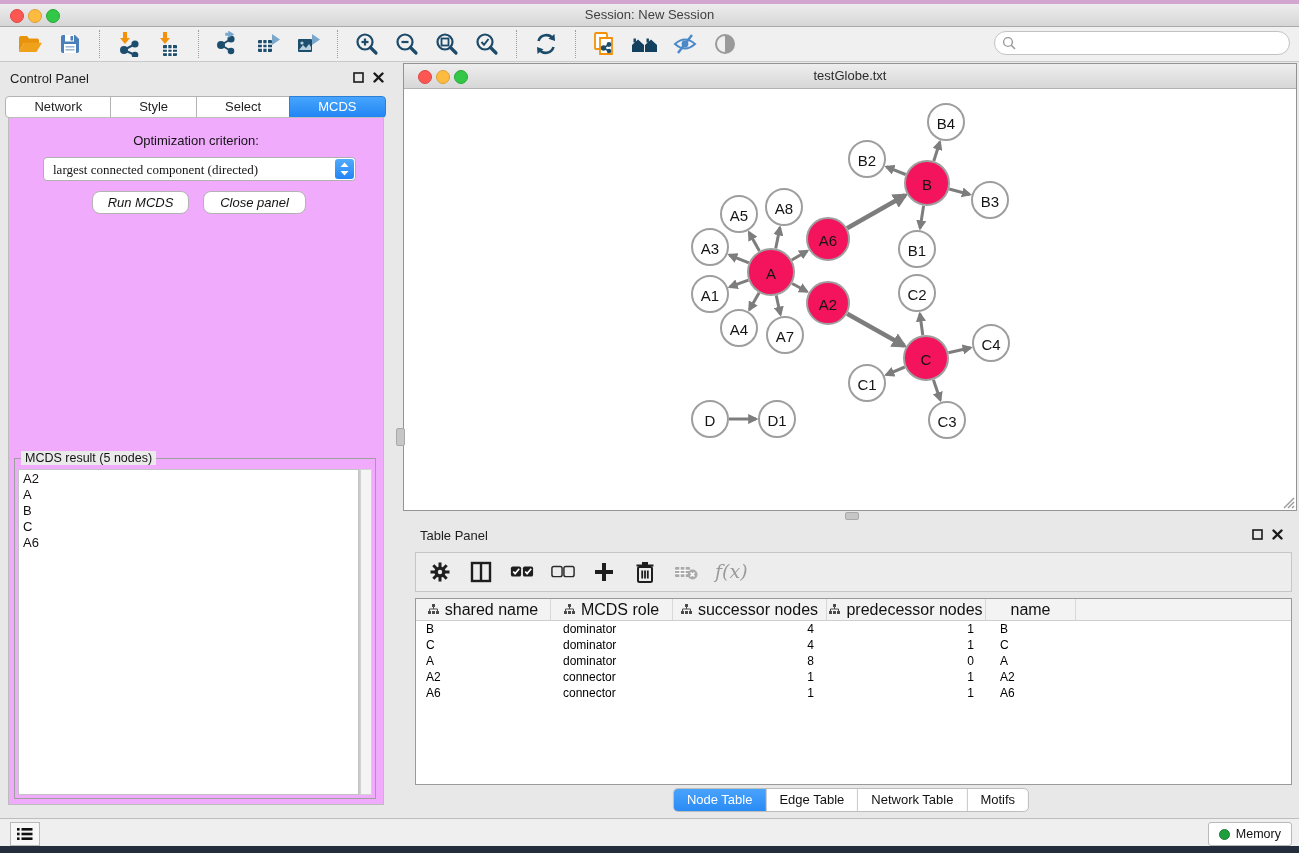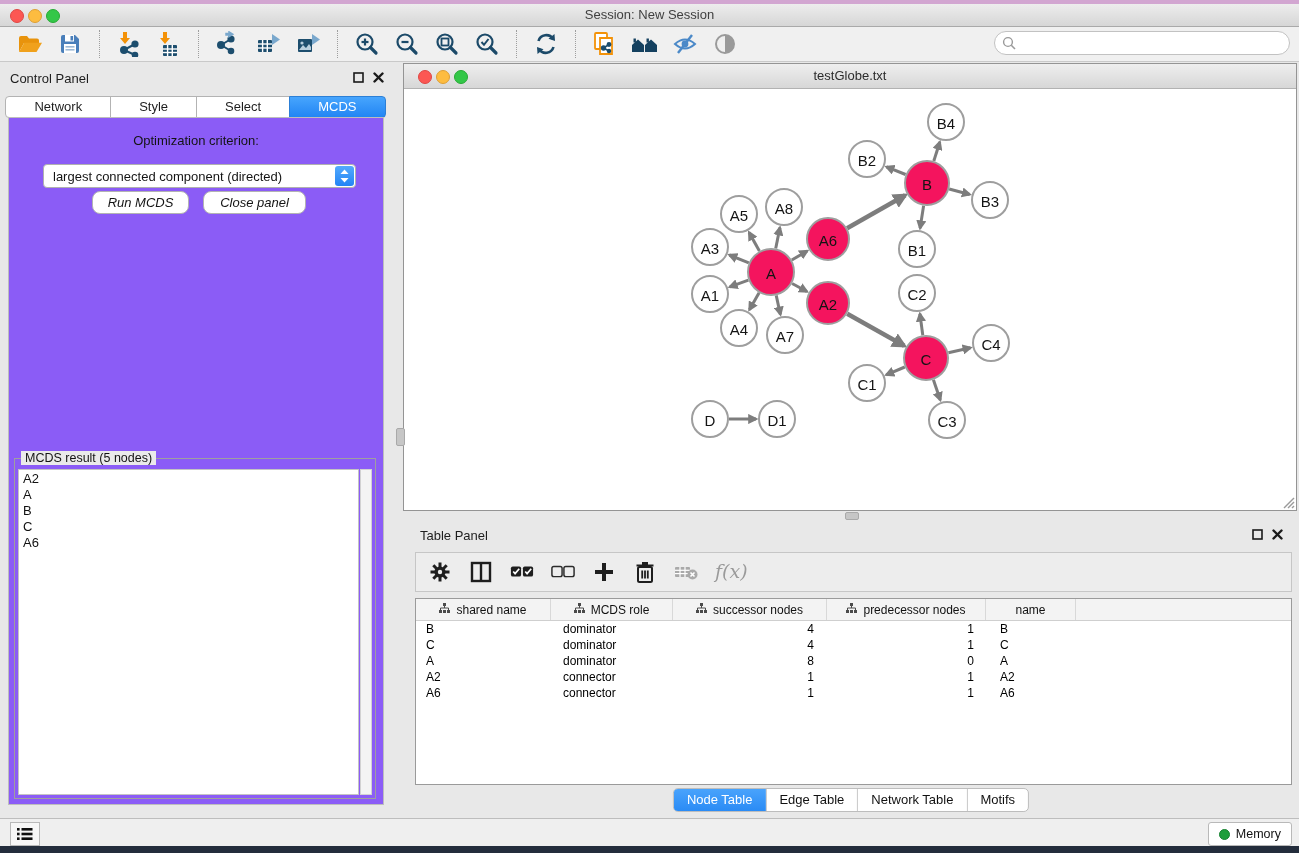--- a/index.html
+++ b/index.html
@@ -23,23 +23,23 @@
   
   .cpanel{left:0;top:63px;width:392px;height:755px;}
   .panel-title{position:absolute;left:10px;top:8px;font-size:13px;color:#1e1e1e;}
   .panel-winicons{position:absolute;top:9px;display:flex;gap:9px;align-items:center;}
   .cpanel .panel-winicons{right:8px;}
   .cp-tabs{position:absolute;left:0;right:0;top:33px;display:flex;justify-content:center;}
   .cp-tab{height:20px;line-height:20px;padding:0 28px;font-size:13px;background:#fff;border:1px solid #b3b3b3;margin-left:-1px;color:#1e1e1e;}
   .cp-tab:first-child{border-radius:4px 0 0 4px;}
   .cp-tab:last-child{border-radius:0 4px 4px 0;}
   .cp-tab.sel{background:linear-gradient(#47a5fd,#2285f4);border-color:#2c7fd6;color:#fff;}
-  .cp-content{position:absolute;left:8px;right:8px;top:54px;height:686px;background:#8b5cf6;border:1px solid #bdbdbd;}
+  .cp-content{position:absolute;left:8px;right:8px;top:54px;height:686px;background:#f0abfc;border:1px solid #bdbdbd;}
   .opt-label{position:absolute;left:0;right:0;top:15px;text-align:center;font-size:13px;color:#141414;}
-  .dropdown{position:absolute;left:34px;top:46px;width:313px;height:24px;background:#fff;border:1px solid #b0b0b0;border-radius:4px;box-sizing:border-box;}
+  .dropdown{position:absolute;left:34px;top:39px;width:313px;height:24px;background:#fff;border:1px solid #b0b0b0;border-radius:4px;box-sizing:border-box;font-family:Liberation Serif, serif;}
   .dropdown .dd-text{position:absolute;left:9px;top:4px;font-size:13px;color:#141414;white-space:nowrap;}
   .dropdown .dd-step{position:absolute;right:1px;top:1px;width:19px;height:20px;background:linear-gradient(#53aafd,#2384f5);border-radius:3px;}
   .btn{position:absolute;height:23px;background:#fff;border:1px solid #b3b3b3;border-radius:8px;font-size:13px;color:#141414;display:flex;align-items:center;justify-content:center;box-sizing:border-box;font-style:italic;}
   .fieldset{position:absolute;left:5px;right:7px;top:340px;height:339px;border:1px solid #9f9f9f;}
   .fieldset .legend{position:absolute;left:6px;top:-8px;background:#eaeaea;padding:0 4px;font-size:12.5px;color:#141414;white-space:nowrap;}
   .result-list{position:absolute;left:3px;top:10px;right:16px;bottom:3px;background:#fff;border:1px solid #c4c4c4;font-size:13px;color:#111;padding:1px 0 0 4px;box-sizing:border-box;}
   .result-list .item{height:16px;line-height:16px;}
   .result-scroll{position:absolute;right:3px;top:10px;width:12px;bottom:3px;background:#f4f4f4;border:1px solid #d2d2d2;box-sizing:border-box;}
   
   .nwin{left:403px;top:63px;width:894px;height:448px;background:#fff;border:1px solid #949494;box-sizing:border-box;padding-left:12px;}
@@ -50,21 +50,21 @@
   .v-grip{left:396px;top:428px;width:7px;height:16px;background:#c6c6c6;border:1px solid #a9a9a9;border-radius:2px;}
   .h-grip{left:845px;top:512px;width:12px;height:6px;background:#c6c6c6;border:1px solid #a9a9a9;border-radius:2px;}
   
   .tpanel{left:403px;top:520px;right:0;width:896px;height:298px;}
   .tpanel .panel-winicons{right:16px;}
   .tp-toolbar{position:absolute;left:12px;right:7px;top:32px;height:40px;background:#ededed;border:1px solid #c6c6c6;box-sizing:border-box;display:flex;align-items:center;gap:17px;padding-left:12px;}
   .tp-icon{width:24px;height:24px;display:flex;align-items:center;justify-content:center;}
   .fx-label{font-family:"DejaVu Serif",serif;font-style:italic;font-size:19px;color:#9a9a9a;margin-top:-3px;}
   .tp-table{position:absolute;left:12px;right:7px;top:78px;height:187px;background:#fff;border:1px solid #9a9a9a;box-sizing:border-box;overflow:hidden;}
   .th-row{display:flex;height:21px;background:#f3f3f3;border-bottom:1px solid #cfcfcf;}
-  .th-cell{display:flex;align-items:center;justify-content:center;gap:6px;font-size:12px;color:#111;border-right:1px solid #d8d8d8;box-sizing:border-box;}
+  .th-cell{display:flex;align-items:center;justify-content:center;gap:6px;font-size:16px;color:#111;border-right:1px solid #d8d8d8;box-sizing:border-box;}
   .td-row{display:flex;height:16px;font-size:12px;color:#000;align-items:center;}
   .td-cell{box-sizing:border-box;white-space:nowrap;}
   .tp-tabs{position:absolute;left:50%;transform:translateX(-50%);bottom:6px;display:flex;height:22px;background:#fff;border:1px solid #bdbdbd;border-radius:5px;overflow:hidden;}
   .tp-tab{padding:0 13px;font-size:13px;line-height:22px;color:#111;border-left:1px solid #c8c8c8;}
   .tp-tab:first-child{border-left:none;}
   .tp-tab.sel{background:linear-gradient(#49a3fc,#2a8bf5);color:#fff;}
   
   .statusbar{left:0;bottom:7px;width:100%;height:28px;background:#efefef;border-top:1px solid #bdbdbd;box-sizing:border-box;}
   .list-btn{position:absolute;left:10px;top:3px;width:28px;height:22px;background:#f7f7f7;border:1px solid #b9b9b9;display:flex;align-items:center;justify-content:center;}
   .memory-btn{position:absolute;right:7px;top:3px;height:22px;padding:0 10px;background:#fff;border:1px solid #b9b9b9;border-radius:3px;display:flex;align-items:center;gap:6px;font-size:12.5px;color:#111;}

